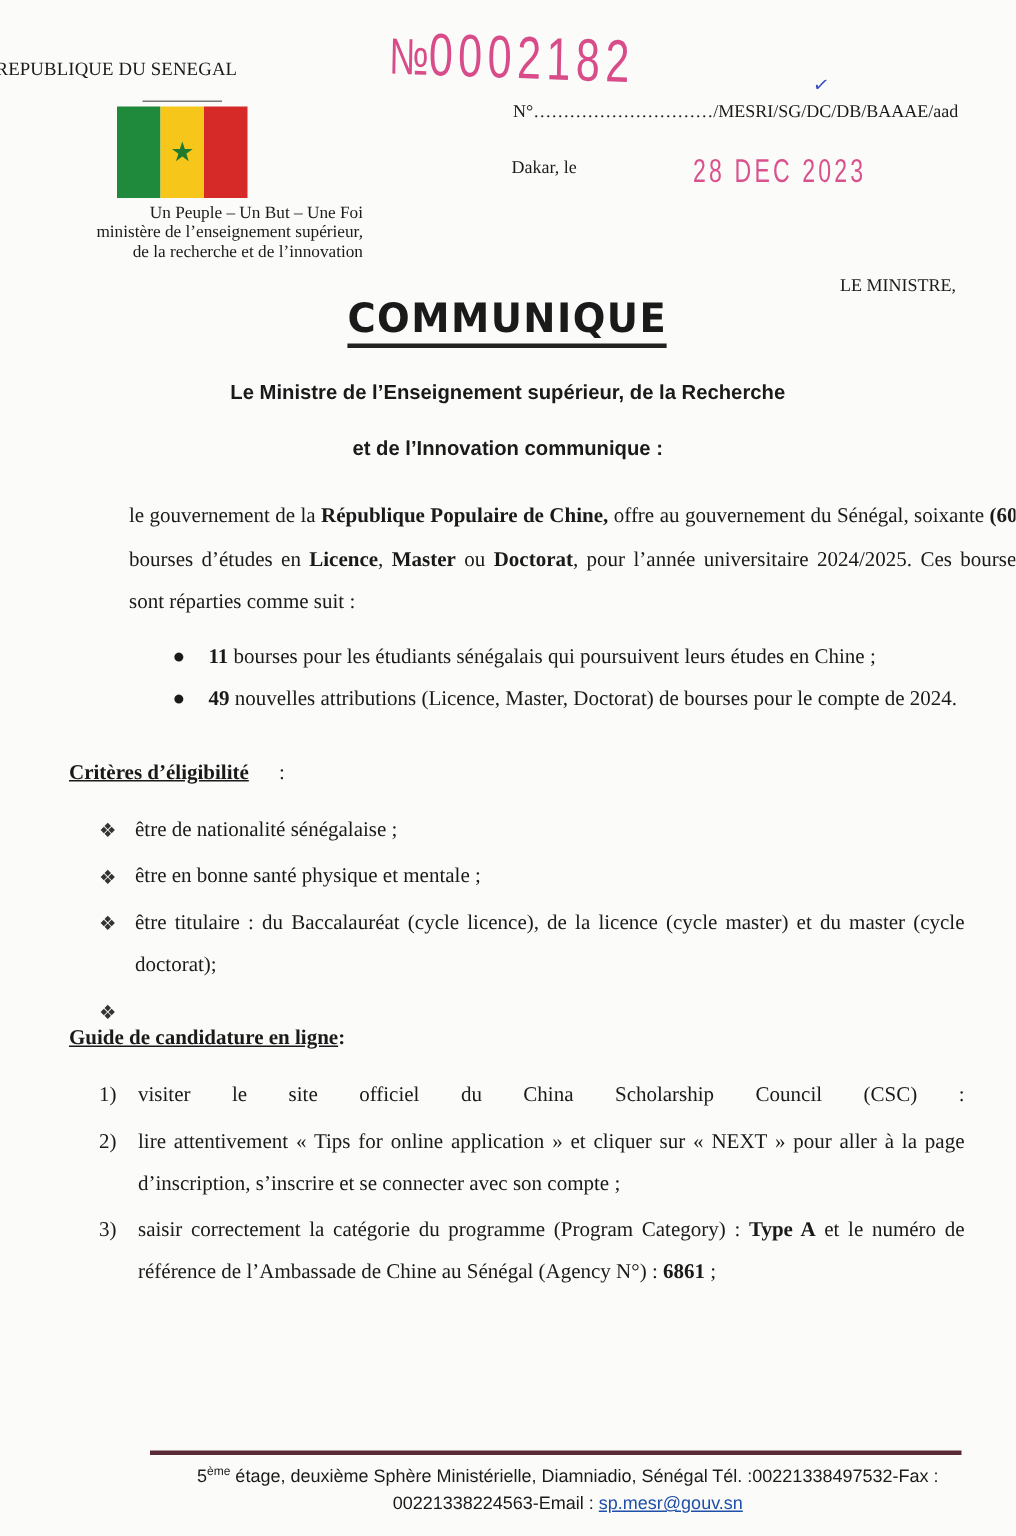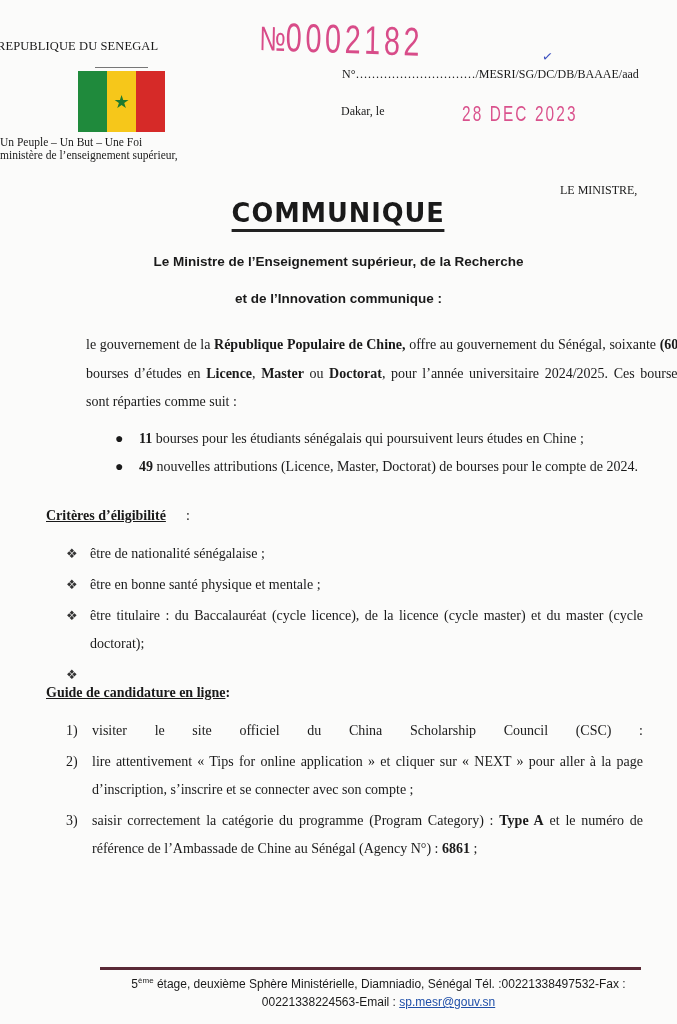--- a/index.html
+++ b/index.html
@@ -8,21 +8,21 @@
       position: relative; overflow: hidden;
       font-family: "Liberation Serif", serif; color: #1a1a1a;
     }
     .abs { position: absolute; }
 
     #republic { left: -3px; top: 39px; font-size: 12.5px; letter-spacing: 0.1px; }
     #flag { left: 78px; top: 71px; width: 87px; height: 61px; display: flex; }
     #flag-topline { left: 95px; top: 67px; width: 53px; height: 1px; background: #777; }
     .stripe { flex: 1; height: 100%; }
     #flag-star { position: absolute; left: 50%; top: 50%; transform: translate(-50%, -52%); color: #1f7a2e; font-size: 18px; line-height: 1; }
-    #motto { left: 0; width: 242px; top: 136px; text-align: left; font-size: 11.5px; line-height: 13px; }
+    #motto { left: 0; width: 242px; top: 136px; text-align: right; font-size: 11.5px; line-height: 13px; }
 
     .stamp { color: #d4357a; font-family: "Liberation Sans", sans-serif; font-weight: normal; }
     #stamp-number { left: 260px; top: 14px; font-size: 40px; letter-spacing: 5px; transform: scaleX(0.72) rotate(1.5deg); transform-origin: left top; opacity: 0.88; }
     #stamp-no { font-size: 34px; letter-spacing: 0; }
     #ref-line { left: 342px; top: 67px; font-size: 12px; white-space: nowrap; }
     #check-mark { left: 542px; top: 49px; color: #3b4fbf; font-size: 13px; transform: rotate(8deg); }
     #dakar { left: 341px; top: 104px; font-size: 12px; }
     #stamp-date { left: 462px; top: 101px; font-size: 22px; letter-spacing: 3px; transform: scaleX(0.7); transform-origin: left top; opacity: 0.85; }
     #minister { left: 560px; top: 183px; font-size: 12px; }
 
@@ -76,20 +76,21 @@
 <div class="abs" id="flag">
   <div class="stripe" id="stripe-0" style="background: rgb(31, 138, 60);"></div>
   <div class="stripe" id="stripe-1" style="position: relative; background: rgb(246, 199, 26);">
     <span id="flag-star" style="color: rgb(31, 122, 46);">★</span>
   </div>
   <div class="stripe" id="stripe-2" style="background: rgb(214, 42, 40);"></div>
 </div>
 <div class="abs" id="motto">
   <div>Un Peuple – Un But – Une Foi</div>
   <div>ministère de l’enseignement supérieur,</div>
+  <div>de la recherche et de l’innovation</div>
 </div>
 
 <div class="abs stamp" id="stamp-number"><span id="stamp-no">№</span><span>0002182</span></div>
 <div class="abs" id="ref-line">N°…………………………/MESRI/SG/DC/DB/BAAAE/aad</div>
 <div class="abs" id="check-mark">✓</div>
 <div class="abs" id="dakar">Dakar, le</div>
 <div class="abs stamp" id="stamp-date">28 DEC 2023</div>
 <div class="abs" id="minister">LE MINISTRE,</div>
 
 <div class="abs" id="title"><span>COMMUNIQUE</span></div>

